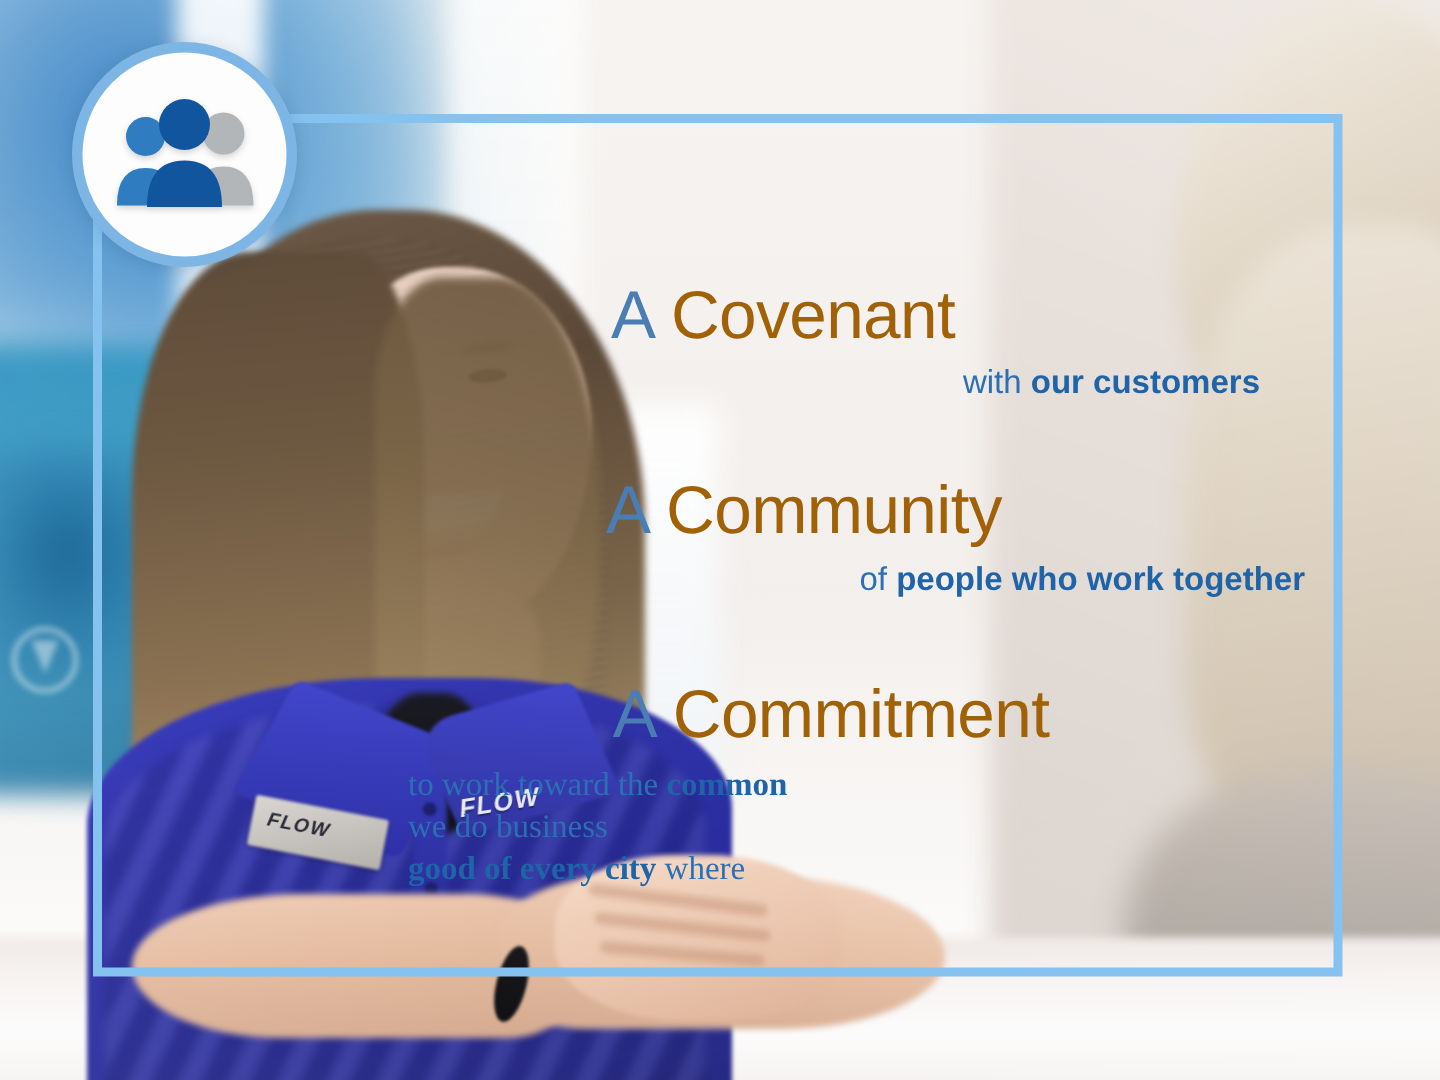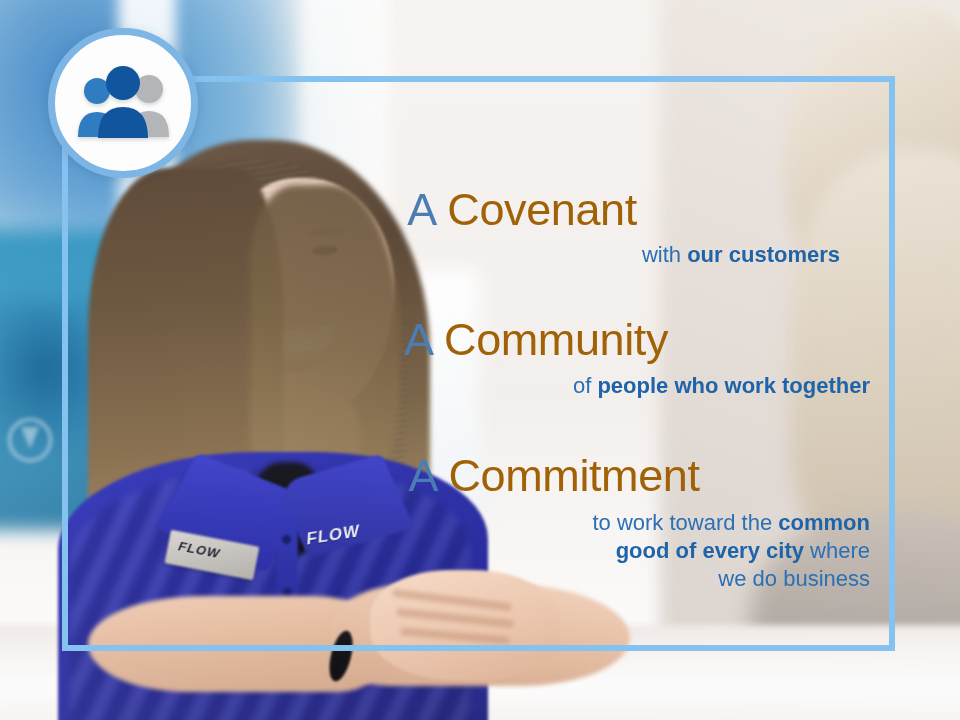--- a/index.html
+++ b/index.html
@@ -351,21 +351,21 @@
   #blk-covenant{ position:absolute; left:210px; top:186px; width:660px; }
   #blk-covenant .p-head{ text-align:center; padding-right:36px; }
   #blk-covenant .p-sub{ text-align:right; padding-right:30px; margin-top:6px; }
 
   #blk-community{ position:absolute; left:210px; top:316px; width:660px; }
   #blk-community .p-head{ text-align:center; padding-right:8px; }
   #blk-community .p-sub{ text-align:right; padding-left:24px; margin-top:7px; }
 
   #blk-commitment{ position:absolute; left:210px; top:452px; width:660px; }
   #blk-commitment .p-head{ text-align:center; padding-left:28px; }
-  #blk-commitment .p-sub{ text-align:right; padding-left:62px; margin-top:8px; }
+  #blk-commitment .p-sub{ text-align:left; padding-left:62px; margin-top:8px;font-family:Liberation Serif, serif; }
 </style>
 </head>
 <body>
 
 <div id="stage">
 
   <div class="photo">
     <div class="bg-base"></div>
     <div class="bg-right-wall"></div>
     <div class="bg-blue-left"></div>
@@ -461,18 +461,18 @@
       </div>
   </div>
 
   <div class="principle" id="blk-commitment">
     <div class="p-head">
       <span class="art">A</span>
       <span class="word">Commitment</span>
     </div>
     <div class="p-sub">
         <div><span>to work toward the </span><b>common</b></div>
+        <div><span>we do business</span></div>
         <div><b>good of every city</b><span> where</span></div>
-        <div><span>we do business</span></div>
       </div>
   </div>
 
 </div>
 
 </body></html>

